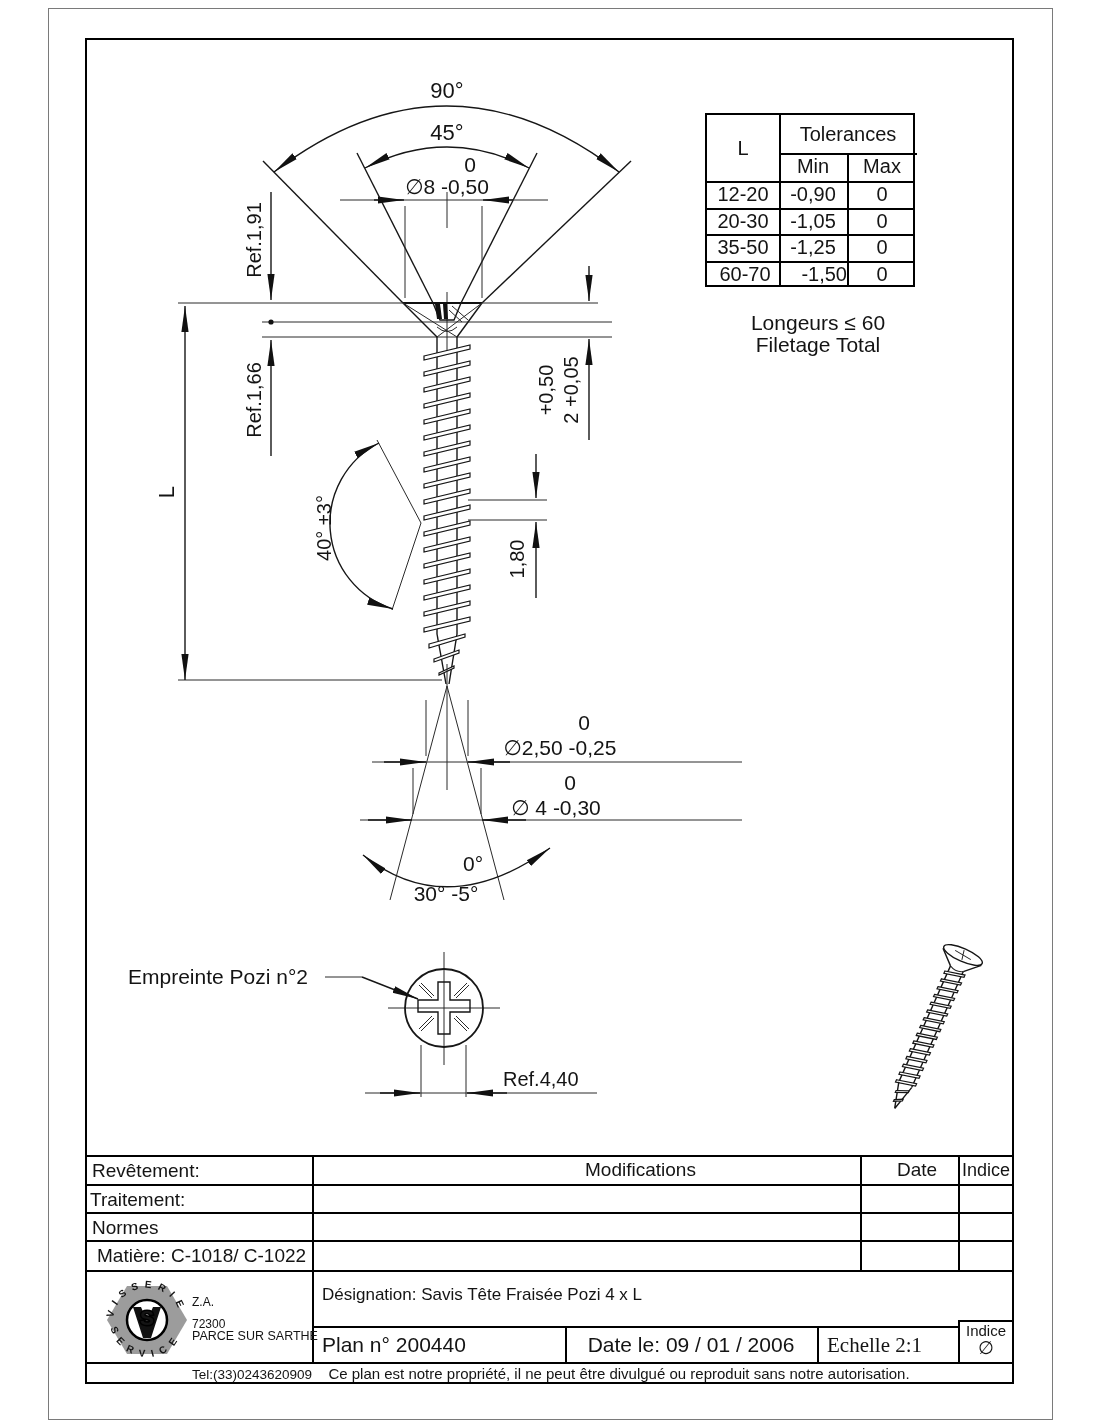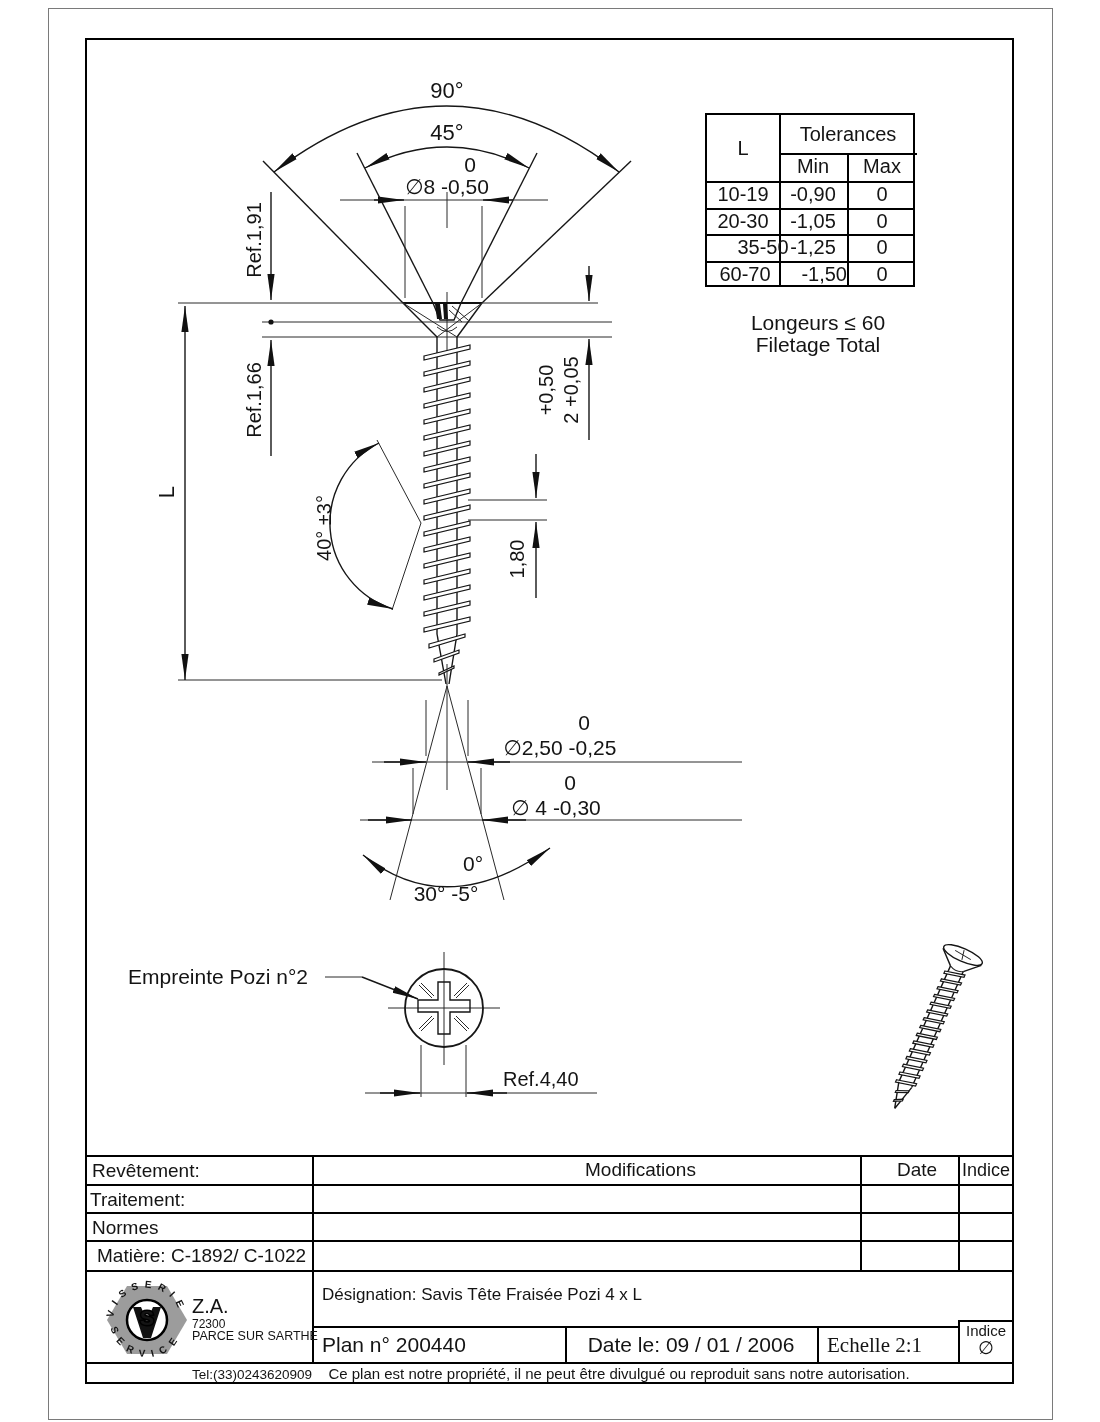--- a/index.html
+++ b/index.html
@@ -240,29 +240,29 @@
   <div class="tt-l" style="left:0;top:66px;width:100%;height:2px;"></div>
   <div class="tt-l" style="left:0;top:93px;width:100%;height:2px;"></div>
   <div class="tt-l" style="left:0;top:119px;width:100%;height:2px;"></div>
   <div class="tt-l" style="left:0;top:146px;width:100%;height:2px;"></div>
 
   <div class="tt-cell" style="left:0;top:22px;width:72px;">L</div>
   <div class="tt-cell" style="left:72px;top:8px;width:138px;">Tolerances</div>
   <div class="tt-cell" style="left:72px;top:40px;width:68px;">Min</div>
   <div class="tt-cell" style="left:140px;top:40px;width:70px;">Max</div>
 
-  <div class="tt-cell" style="left:0;top:68px;width:72px;">10-19</div>
+  <div class="tt-cell" style="left:0;top:68px;width:72px;">12-20</div>
   <div class="tt-cell" style="left:72px;top:68px;width:68px;">-0,90</div>
   <div class="tt-cell" style="left:140px;top:68px;width:70px;">0</div>
 
   <div class="tt-cell" style="left:0;top:95px;width:72px;">20-30</div>
   <div class="tt-cell" style="left:72px;top:95px;width:68px;">-1,05</div>
   <div class="tt-cell" style="left:140px;top:95px;width:70px;">0</div>
 
-  <div class="tt-cell" style="left:0;top:121px;width:72px;padding-left:20px;">35-50</div>
+  <div class="tt-cell" style="left:0;top:121px;width:72px;">35-50</div>
   <div class="tt-cell" style="left:72px;top:121px;width:68px;">-1,25</div>
   <div class="tt-cell" style="left:140px;top:121px;width:70px;">0</div>
 
   <div class="tt-cell" style="left:0;top:148px;width:76px;">60-70</div>
   <div class="tt-cell" style="left:72px;top:148px;width:68px;text-align:right;">-1,50</div>
   <div class="tt-cell" style="left:140px;top:148px;width:70px;">0</div>
 </div>
 
 <div>
 
@@ -278,31 +278,31 @@
   <div class="vline" style="left:312px;top:1155px;height:207px;"></div>
   <div class="vline" style="left:860px;top:1155px;height:115px;"></div>
   <div class="vline" style="left:958px;top:1155px;height:115px;"></div>
   <div class="vline" style="left:565px;top:1326px;height:36px;"></div>
   <div class="vline" style="left:817px;top:1326px;height:36px;"></div>
   <div class="vline" style="left:958px;top:1320px;height:42px;"></div>
 
   <div class="cell" style="left:92px;top:1160px;">Revêtement:</div>
   <div class="cell" style="left:90px;top:1189px;">Traitement:</div>
   <div class="cell" style="left:92px;top:1217px;">Normes</div>
-  <div class="cell" style="left:97px;top:1245px;">Matière: C-1892/ C-1022</div>
+  <div class="cell" style="left:97px;top:1245px;">Matière: C-1018/ C-1022</div>
   <div class="cell" style="left:585px;top:1159px;">Modifications</div>
   <div class="cell ctr" style="left:860px;top:1159px;width:114px;">Date</div>
   <div class="cell ctr" style="left:958px;top:1160px;width:56px;font-size:18px;">Indice</div>
 
   <div class="cell" style="left:322px;top:1285px;font-size:17px;">Désignation: Savis Tête Fraisée Pozi  4 x L</div>
   <div class="cell" style="left:322px;top:1333px;font-size:21px;">Plan n° 200440</div>
   <div class="cell ctr" style="left:565px;top:1333px;width:252px;font-size:21px;">Date le: 09 / 01 / 2006</div>
   <div class="cell" style="left:827px;top:1333px;font-size:21px;font-family:Liberation Serif, serif;">Echelle 2:1</div>
   <div class="cell ctr" style="left:958px;top:1322px;width:56px;font-size:15px;">Indice</div>
   <div class="cell ctr" style="left:958px;top:1337px;width:56px;font-size:18px;">∅</div>
 
   <div class="cell ctr" style="left:85px;top:1365px;width:1068px;font-size:15px;">Ce plan est notre propriété, il ne peut être divulgué ou reproduit sans notre autorisation.</div>
 
-  <div class="cell" style="left:192px;top:1295px;font-size:20px;">Z.A.</div>
+  <div class="cell" style="left:192px;top:1295px;font-size:12px;">Z.A.</div>
   <div class="cell" style="left:192px;top:1317px;font-size:12px;">72300</div>
   <div class="cell" style="left:192px;top:1329px;font-size:12.5px;">PARCE SUR SARTHE</div>
   <div class="cell" style="left:192px;top:1344px;font-size:13.5px;margin-top:23px;">Tel:(33)0243620909</div>
 </div>
 
 </body></html>

